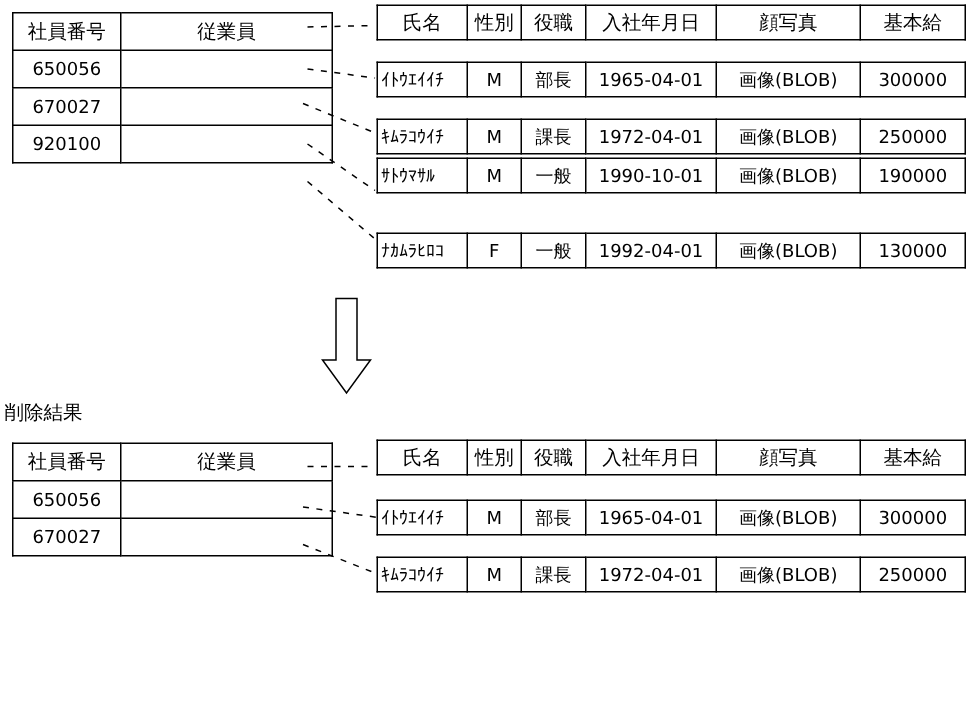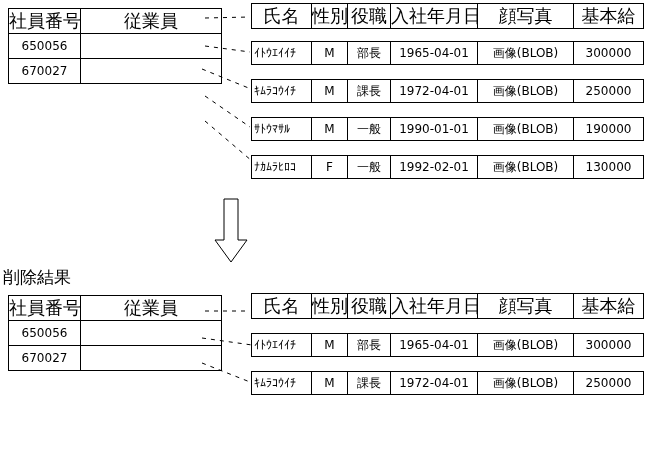--- a/index.html
+++ b/index.html
@@ -20,31 +20,31 @@
   }
   table.grid td {
     border: 1px solid #000;
     font-size: 12px;
     text-align: center;
     vertical-align: middle;
     white-space: nowrap;
     overflow: hidden;
     padding: 0;
   }
-  table.grid td.hdr { font-size: 18px; }
+  table.grid td.hdr { font-size: 13px; }
   table.grid td.name {
     text-align: left;
     padding-left: 2px;
     font-size: 12px;
   }
   .left-tbl td { height: 25px; }
   .row-tbl td { height: 23px; }
   .section-label {
     position: absolute;
-    font-size: 17px;
+    font-size: 13px;
     white-space: nowrap;
   }
   svg.overlay {
     position: absolute;
     left: 0; top: 0;
     width: 646px; height: 475px;
     pointer-events: none;
   }
   svg.overlay path.conn {
     fill: none;
@@ -72,20 +72,24 @@
         <tr>
       <td class="hdr">社員番号</td>
       <td class="hdr">従業員</td>
     </tr>
     <tr>
       <td>650056</td>
       <td></td>
     </tr>
     <tr>
       <td>670027</td>
+      <td></td>
+    </tr>
+    <tr>
+      <td>920100</td>
       <td></td>
     </tr>
   </tbody>
     </table>
 
   <table class="grid row-tbl" style="left:251px; top:3px; width:392px;">
     <colgroup>
         <col style="width:60px">
         <col style="width:36px">
         <col style="width:43px">
@@ -140,56 +144,56 @@
       <td class="name">ｷﾑﾗｺｳｲﾁ</td>
       <td>M</td>
       <td>課長</td>
       <td>1972-04-01</td>
       <td>画像(BLOB)</td>
       <td>250000</td>
     </tr>
   </tbody>
     </table>
 
-  <table class="grid row-tbl" style="left:251px; top:117px; width:392px;">
+  <table class="grid row-tbl" style="left:251px; top:105px; width:392px;">
     <colgroup>
         <col style="width:60px">
         <col style="width:36px">
         <col style="width:43px">
         <col style="width:87px">
         <col style="width:96px">
         <col style="width:70px">
       </colgroup>
     <tbody>
         <tr>
       <td class="name">ｻﾄｳﾏｻﾙ</td>
       <td>M</td>
       <td>一般</td>
-      <td>1990-01-01</td>
+      <td>1990-10-01</td>
       <td>画像(BLOB)</td>
       <td>190000</td>
     </tr>
   </tbody>
     </table>
 
   <table class="grid row-tbl" style="left:251px; top:155px; width:392px;">
     <colgroup>
         <col style="width:60px">
         <col style="width:36px">
         <col style="width:43px">
         <col style="width:87px">
         <col style="width:96px">
         <col style="width:70px">
       </colgroup>
     <tbody>
         <tr>
       <td class="name">ﾅｶﾑﾗﾋﾛｺ</td>
       <td>F</td>
       <td>一般</td>
-      <td>1992-02-01</td>
+      <td>1992-04-01</td>
       <td>画像(BLOB)</td>
       <td>130000</td>
     </tr>
   </tbody>
     </table>
 
   <div class="section-label" style="left:3px; top:266px;">削除結果</div>
 
   <table class="grid left-tbl" style="left:8px; top:295px; width:213px;">
     <colgroup>

